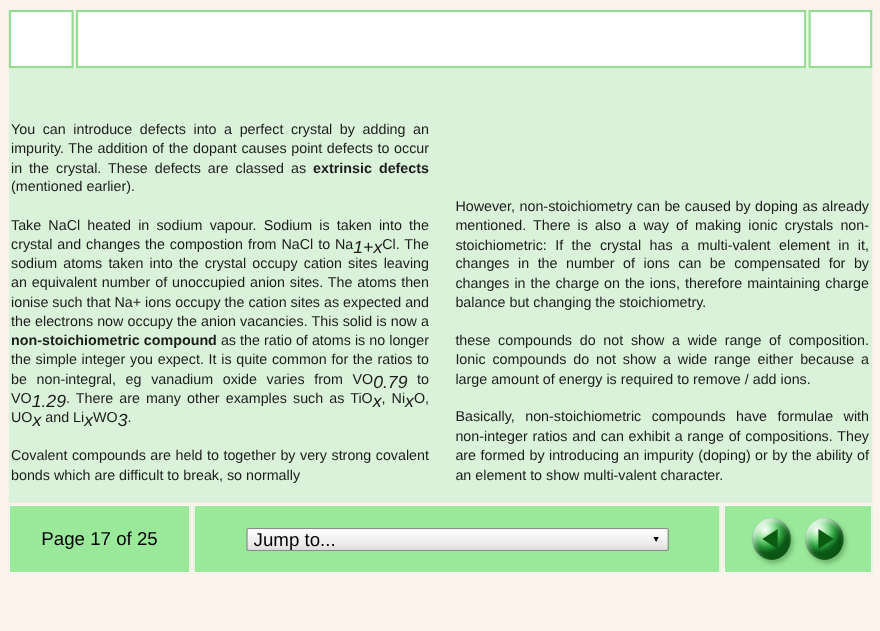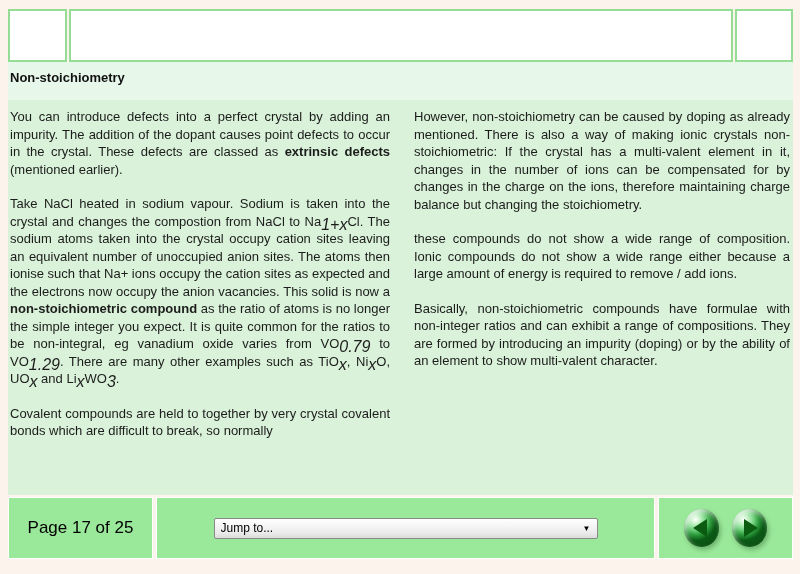--- a/index.html
+++ b/index.html
@@ -23,49 +23,49 @@
     background:#e7f8ea;
     font-size:13px; line-height:14px; font-weight:bold; color:#111;
     padding:9px 10px 15px 2px; box-sizing:border-box;
   }
 
   
   .content {
     background:#d9f2d9;
     display:flex;
     padding:8px 3px 0 2px;
-    height:395px; box-sizing:border-box;
+    height:395px; box-sizing:border-box;align-items:flex-end;
   }
   .col {
     text-align:justify;
     font-size:13px; line-height:17.5px; color:#1c1c1c;
   }
   .col-left  { width:380px; margin-right:24px; }
   .col-right { flex:1; }
   .col p { margin:0 0 17px 0; }
   .col b { font-weight:bold; }
   .col sub { font-style:italic; font-size:16px; line-height:0; }
 
   
   .bottom-bar { margin-top:2px; display:flex; gap:3px; height:62px; }
   .bcell {
     background:#9ae89a; border:1px solid #ffffff; box-sizing:border-box;
     display:flex; align-items:center; justify-content:center;
   }
-  .bcell-page { width:145px; font-size:17px; color:#000; }
+  .bcell-page { width:165px; font-size:17px; color:#000; }
   .bcell-jump { flex:1; }
   .bcell-nav  { width:135px; gap:13px; }
 
   .select-wrap { position:relative; width:384px; height:21px; }
   select.jump-select {
     width:100%; height:100%;
     appearance:none; -webkit-appearance:none; -moz-appearance:none;
     border:1px solid #8a8a8a; border-radius:2px;
     background:linear-gradient(#ffffff, #ececec 70%, #dcdcdc);
-    font-size:12px; color:#000; padding:0 22px 0 6px;
+    font-size:17px; color:#000; padding:0 22px 0 6px;
     font-family:inherit;
   }
   .select-arrow {
     position:absolute; right:7px; top:50%; transform:translateY(-50%);
     font-size:8px; color:#000; pointer-events:none;
   }
 
   .nav-btn {
     width:35px; height:38px; border-radius:50%; border:none; padding:0;
     cursor:pointer; position:relative;
@@ -84,27 +84,26 @@
 <body>
 
 <div class="page">
 
   <div class="header-row">
     <div class="hcell hcell-left"></div>
     <div class="hcell hcell-mid"></div>
     <div class="hcell hcell-right"></div>
   </div>
 
-  <div class="title-band">Non-stoichiometry</div>
 
   <div class="content">
     <div class="col col-left" id="col-left">
         <p>You can introduce defects into a perfect crystal by adding an impurity. The addition of the dopant causes point defects to occur in the crystal. These defects are classed as <b>extrinsic defects</b> (mentioned earlier).</p>
         <p>Take NaCl heated in sodium vapour. Sodium is taken into the crystal and changes the compostion from NaCl to Na<sub>1+x</sub>Cl. The sodium atoms taken into the crystal occupy cation sites leaving an equivalent number of unoccupied anion sites. The atoms then ionise such that Na+ ions occupy the cation sites as expected and the electrons now occupy the anion vacancies. This solid is now a <b>non-stoichiometric compound</b> as the ratio of atoms is no longer the simple integer you expect. It is quite common for the ratios to be non-integral, eg vanadium oxide varies from VO<sub>0.79</sub> to VO<sub>1.29</sub>. There are many other examples such as TiO<sub>x</sub>, Ni<sub>x</sub>O, UO<sub>x</sub> and Li<sub>x</sub>WO<sub>3</sub>.</p>
-        <p>Covalent compounds are held to together by very crystal covalent bonds which are difficult to break, so normally</p>
+        <p>Covalent compounds are held to together by very strong covalent bonds which are difficult to break, so normally</p>
       </div>
     <div class="col col-right" id="col-right">
         <p>However, non-stoichiometry can be caused by doping as already mentioned. There is also a way of making ionic crystals non-stoichiometric: If the crystal has a multi-valent element in it, changes in the number of ions can be compensated for by changes in the charge on the ions, therefore maintaining charge balance but changing the stoichiometry.</p>
         <p>these compounds do not show a wide range of composition. Ionic compounds do not show a wide range either because a large amount of energy is required to remove / add ions.</p>
         <p>Basically, non-stoichiometric compounds have formulae with non-integer ratios and can exhibit a range of compositions. They are formed by introducing an impurity (doping) or by the ability of an element to show multi-valent character.</p>
       </div>
   </div>
 
   <div class="bottom-bar">
     <div class="bcell bcell-page">

